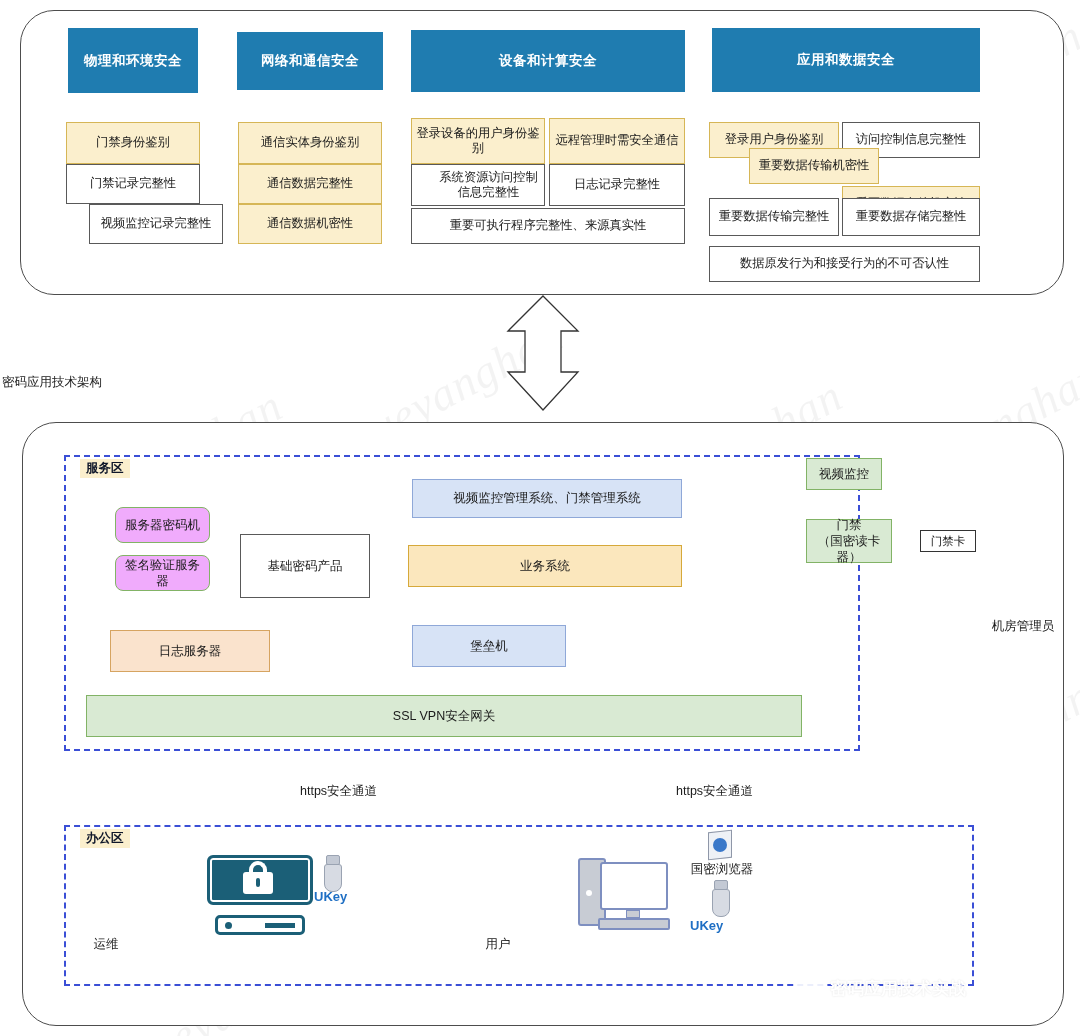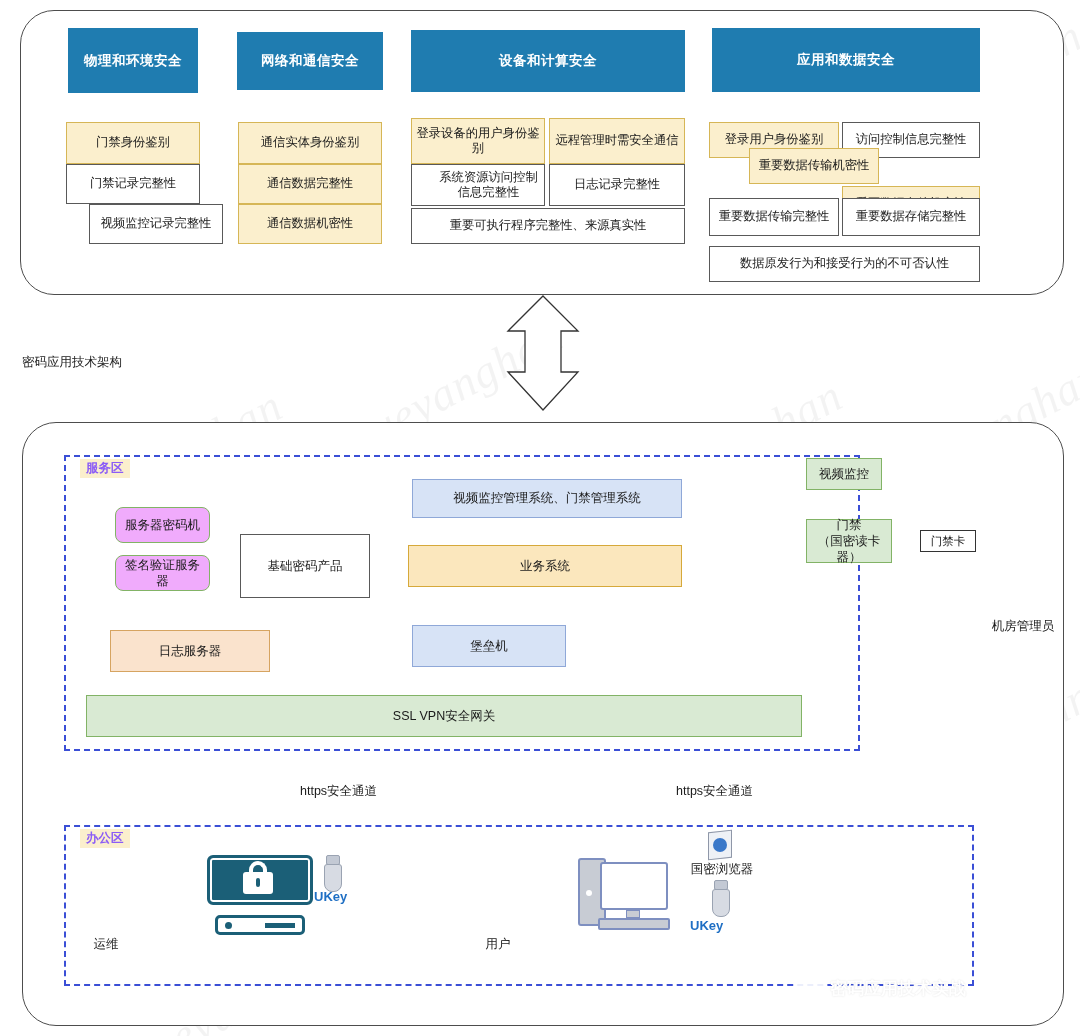--- a/index.html
+++ b/index.html
@@ -20,21 +20,21 @@
             justify-content:center;font-size:13.5px;font-weight:bold;
             letter-spacing:.5px;}
   .cell{border:1.3px solid #595959;display:flex;align-items:center;
         justify-content:center;text-align:center;font-size:12.3px;
         line-height:1.25;padding:2px 4px;background:#ffffff;}
   .cell.yellow{background:#fbefcd;border-color:#d6b656;}
 
   
   .zone{border:2px dashed #3b4fd6;background:transparent;}
   .zone-label{background:#fbefcd;font-size:12.5px;padding:1px 6px;
-              color:#8b5cf6;font-weight:bold;}
+              color:#0f172a;font-weight:bold;}
   .box{display:flex;align-items:center;justify-content:center;text-align:center;
        font-size:12.5px;line-height:1.3;padding:2px 5px;}
   .b-blue{background:#d7e3f6;border:1.3px solid #8fa8d8;}
   .b-green{background:#d9ead3;border:1.3px solid #82b366;}
   .b-greenr{background:#f0abfc;border:1.3px solid #82b366;border-radius:8px;}
   .b-yellow{background:#fbe7bd;border:1.3px solid #d6a93a;}
   .b-orange{background:#fae3cd;border:1.3px solid #d6a461;}
   .b-white{background:#fff;border:1.4px solid #595959;}
   .b-plain{background:#fff;border:1.1px solid #333;font-size:11.5px;}
 
@@ -153,21 +153,21 @@
 
   <g stroke="#d96b6b" stroke-width="2.2" fill="none">
     <circle cx="1023" cy="545" r="11" fill="#f8dada"></circle>
     <line x1="1023" y1="556" x2="1023" y2="588"></line>
     <line x1="1001" y1="567" x2="1045" y2="567"></line>
     <line x1="1023" y1="588" x2="1007" y2="612"></line>
     <line x1="1023" y1="588" x2="1039" y2="612"></line>
   </g>
 </svg>
 
-<div class="abs lbl" style="left:2px;top:354px;width:200px;margin-left:20px;">密码应用技术架构</div>
+<div class="abs lbl" style="left:2px;top:374px;width:200px;">密码应用技术架构</div>
 
 <div class="abs panel" style="left:22px;top:422px;width:1042px;height:604px;"></div>
 
 <div class="abs zone" style="left:64px;top:455px;width:796px;height:296px;"></div>
 <div class="abs zone-label" style="left:80px;top:459px;">服务区</div>
 
 <div class="abs box b-greenr" style="left:115px;top:507px;width:95px;height:36px;">服务器密码机</div>
 <div class="abs box b-greenr" style="left:115px;top:555px;width:95px;height:36px;">签名验证服务器</div>
 <div class="abs box b-white" style="left:240px;top:534px;width:130px;height:64px;">基础密码产品</div>
 <div class="abs box b-orange" style="left:110px;top:630px;width:160px;height:42px;">日志服务器</div>

